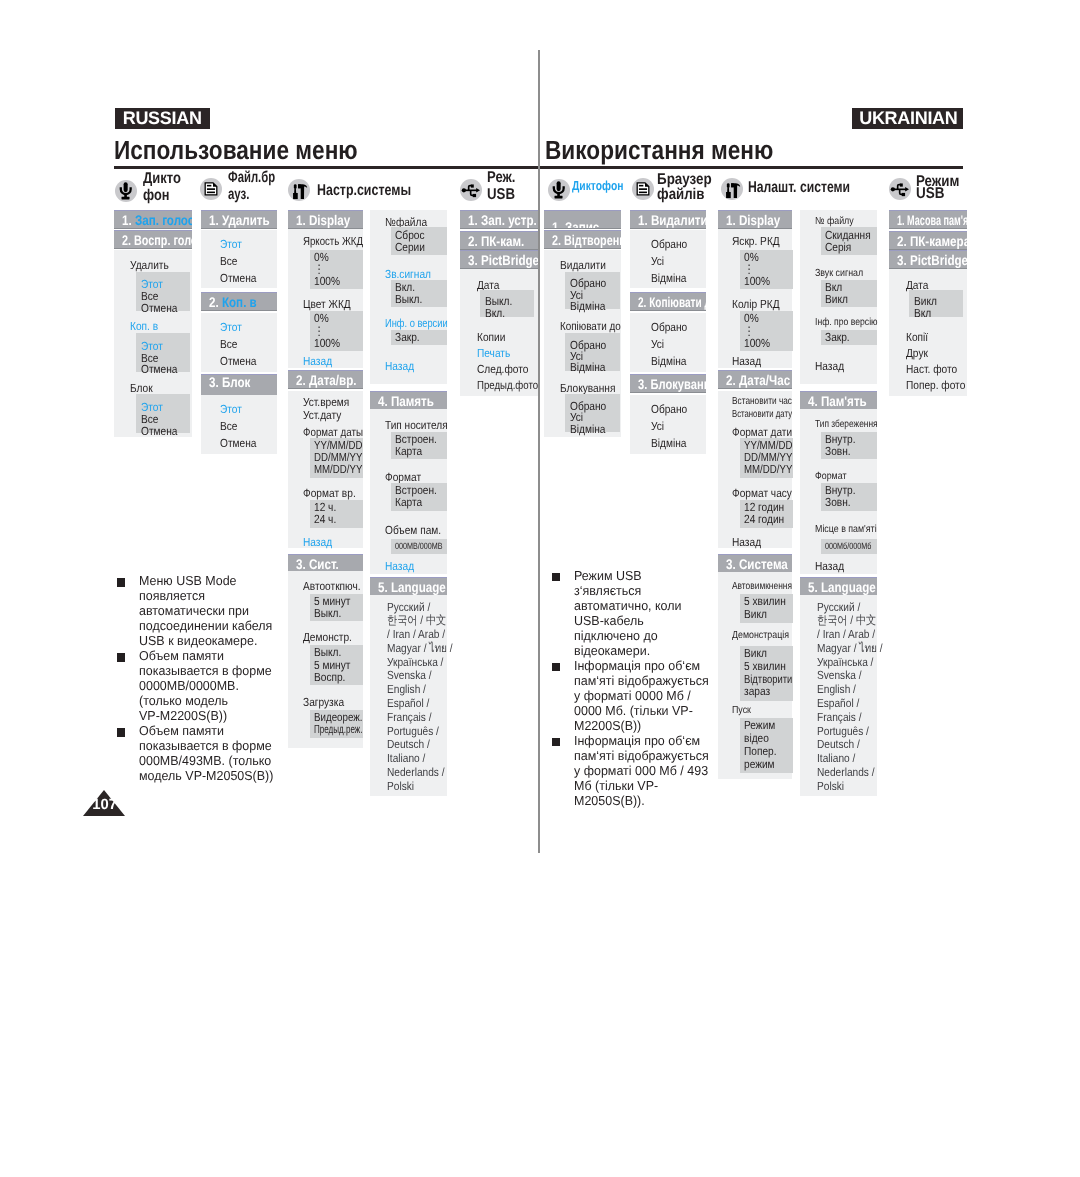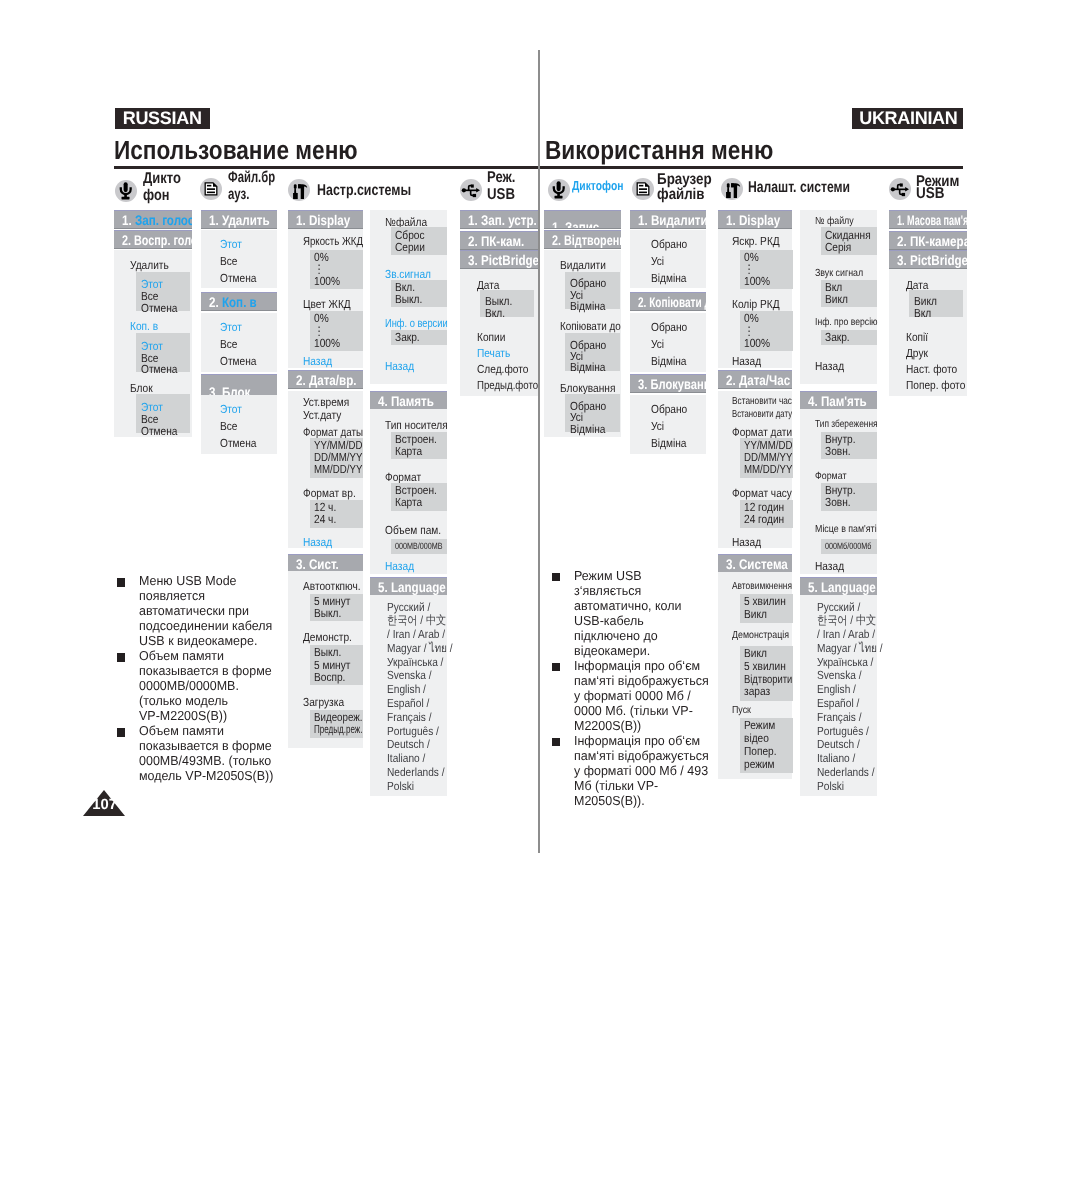--- a/index.html
+++ b/index.html
@@ -101,21 +101,21 @@
     <div class="bar" style="left:200.7px;top:209.7px;width:76.8px;height:19.2px;padding-left:8px;padding-top:2.4px"><span class="inner"><span>1.</span>&nbsp;<span>Удалить</span></span></div>
     <div class="panel" style="left:200.7px;top:229.5px;width:76.8px;height:58.8px"></div>
     <div class="tx blue" style="left:219.8px;top:238.1px">Этот</div>
     <div class="tx" style="left:219.8px;top:255.2px">Все</div>
     <div class="tx" style="left:219.8px;top:272.3px">Отмена</div>
     <div class="bar" style="left:200.7px;top:292px;width:76.8px;height:19.2px;padding-left:8px;padding-top:2.4px"><span class="inner"><span>2.</span>&nbsp;<span class="blue">Коп. в</span></span></div>
     <div class="panel" style="left:200.7px;top:313px;width:76.8px;height:58.7px"></div>
     <div class="tx blue" style="left:219.8px;top:321px">Этот</div>
     <div class="tx" style="left:219.8px;top:338.1px">Все</div>
     <div class="tx" style="left:219.8px;top:355.2px">Отмена</div>
-    <div class="bar" style="left:200.7px;top:373.8px;width:76.8px;height:30px;padding-left:8px;padding-top:10px"><span class="inner"><span>3.</span>&nbsp;<span>Блок</span></span></div>
+    <div class="bar" style="left:200.7px;top:373.8px;width:76.8px;height:30px;padding-left:8px;padding-top:0"><span class="inner"><span>3.</span>&nbsp;<span>Блок</span></span></div>
     <div class="panel" style="left:200.7px;top:395px;width:76.8px;height:58.7px"></div>
     <div class="tx blue" style="left:219.8px;top:403px">Этот</div>
     <div class="tx" style="left:219.8px;top:420.1px">Все</div>
     <div class="tx" style="left:219.8px;top:437.2px">Отмена</div>
     <div class="ic" style="left:288.3px;top:178.9px">
       <svg width="22" height="22" viewBox="0 0 22 22">
         <g fill="#000">
           <rect x="5.85" y="5.2" width="2.75" height="4.7" rx="1.35"></rect>
           <path d="M6.4 9.5h1.5l0.35 4.7h-2.1z"></path>
           <rect x="5.05" y="14.0" width="4.7" height="6.1"></rect>

